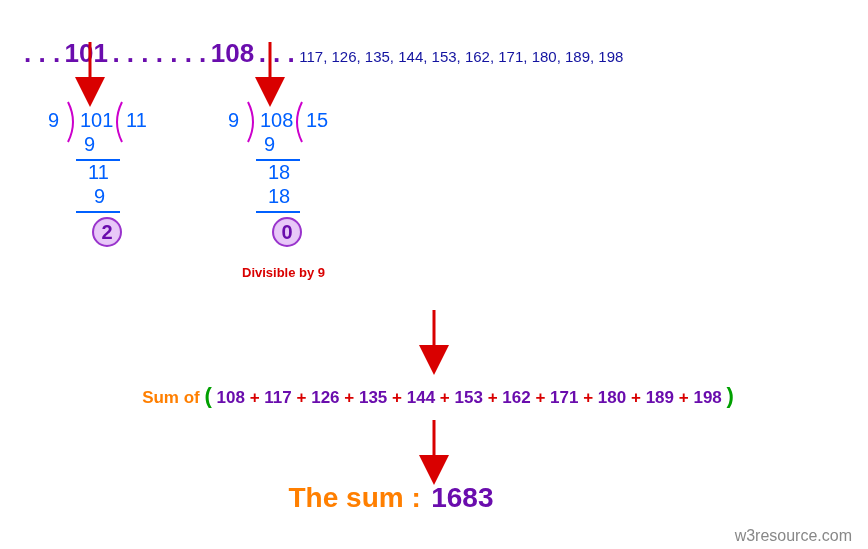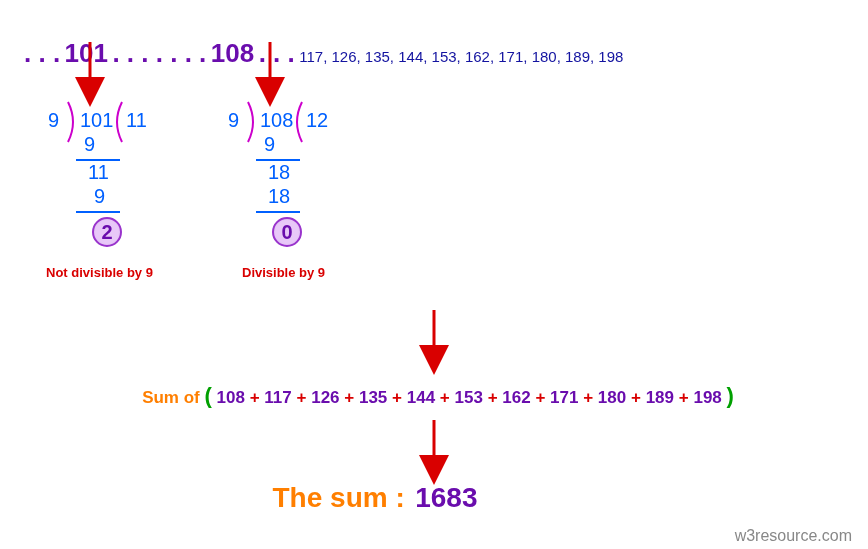--- a/index.html
+++ b/index.html
@@ -85,43 +85,42 @@
     <span class="abs blue" style="left:8px; top:4px; font-size:20px;">9</span>
     <span class="abs blue" style="left:40px; top:4px; font-size:20px;">101</span>
     <span class="abs blue" style="left:86px; top:4px; font-size:20px;">11</span>
     <span class="abs blue" style="left:44px; top:28px; font-size:20px;">9</span>
     <div class="hline" style="left:36px; top:54px; width:44px;"></div>
     <span class="abs blue" style="left:48px; top:56px; font-size:20px;">11</span>
     <span class="abs blue" style="left:54px; top:80px; font-size:20px;">9</span>
     <div class="hline" style="left:36px; top:106px; width:44px;"></div>
     <span class="abs remainder-circle" style="left:52px; top:112px;">2</span>
   </div>
-  <div class="red" style="font-size:13px; font-weight:bold; text-align:left; margin-left:6px;">Not divisible by 9</div>
 </div>
 
 <div class="abs" style="left:220px; top:105px; width:160px;">
   <div style="position:relative; height:160px;">
     <span class="abs blue" style="left:8px; top:4px; font-size:20px;">9</span>
     <span class="abs blue" style="left:40px; top:4px; font-size:20px;">108</span>
-    <span class="abs blue" style="left:86px; top:4px; font-size:20px;">12</span>
+    <span class="abs blue" style="left:86px; top:4px; font-size:20px;">15</span>
     <span class="abs blue" style="left:44px; top:28px; font-size:20px;">9</span>
     <div class="hline" style="left:36px; top:54px; width:44px;"></div>
     <span class="abs blue" style="left:48px; top:56px; font-size:20px;">18</span>
     <span class="abs blue" style="left:48px; top:80px; font-size:20px;">18</span>
     <div class="hline" style="left:36px; top:106px; width:44px;"></div>
     <span class="abs remainder-circle" style="left:52px; top:112px;">0</span>
   </div>
   <div class="red" style="font-size:13px; font-weight:bold; text-align:left; margin-left:22px;">Divisible by 9</div>
 </div>
 
 <div class="abs" style="left:4px; top:383px; width:868px; text-align:center; font-size:17px; font-weight:bold;">
   <span class="orange">Sum of</span>
   <span class="green" style="font-size:22px;">(</span>
   <span id="sum-terms"> <span class="purple">108</span> <span class="red">+</span> <span class="purple">117</span> <span class="red">+</span> <span class="purple">126</span> <span class="red">+</span> <span class="purple">135</span> <span class="red">+</span> <span class="purple">144</span> <span class="red">+</span> <span class="purple">153</span> <span class="red">+</span> <span class="purple">162</span> <span class="red">+</span> <span class="purple">171</span> <span class="red">+</span> <span class="purple">180</span> <span class="red">+</span> <span class="purple">189</span> <span class="red">+</span> <span class="purple">198</span> </span>
   <span class="green" style="font-size:22px;">)</span>
 </div>
 
-<div class="abs" style="left:0; top:482px; width:750px; text-align:center;">
+<div class="abs" style="left:0; top:482px; width:750px; text-align:center;padding-left:16px;">
   <span class="orange" style="font-size:28px; font-weight:bold;">The sum :</span>
   <span class="purple" style="font-size:28px; font-weight:bold; margin-left:6px;">1683</span>
 </div>
 
 <div class="watermark">w3resource.com</div>
 
 </body></html>

